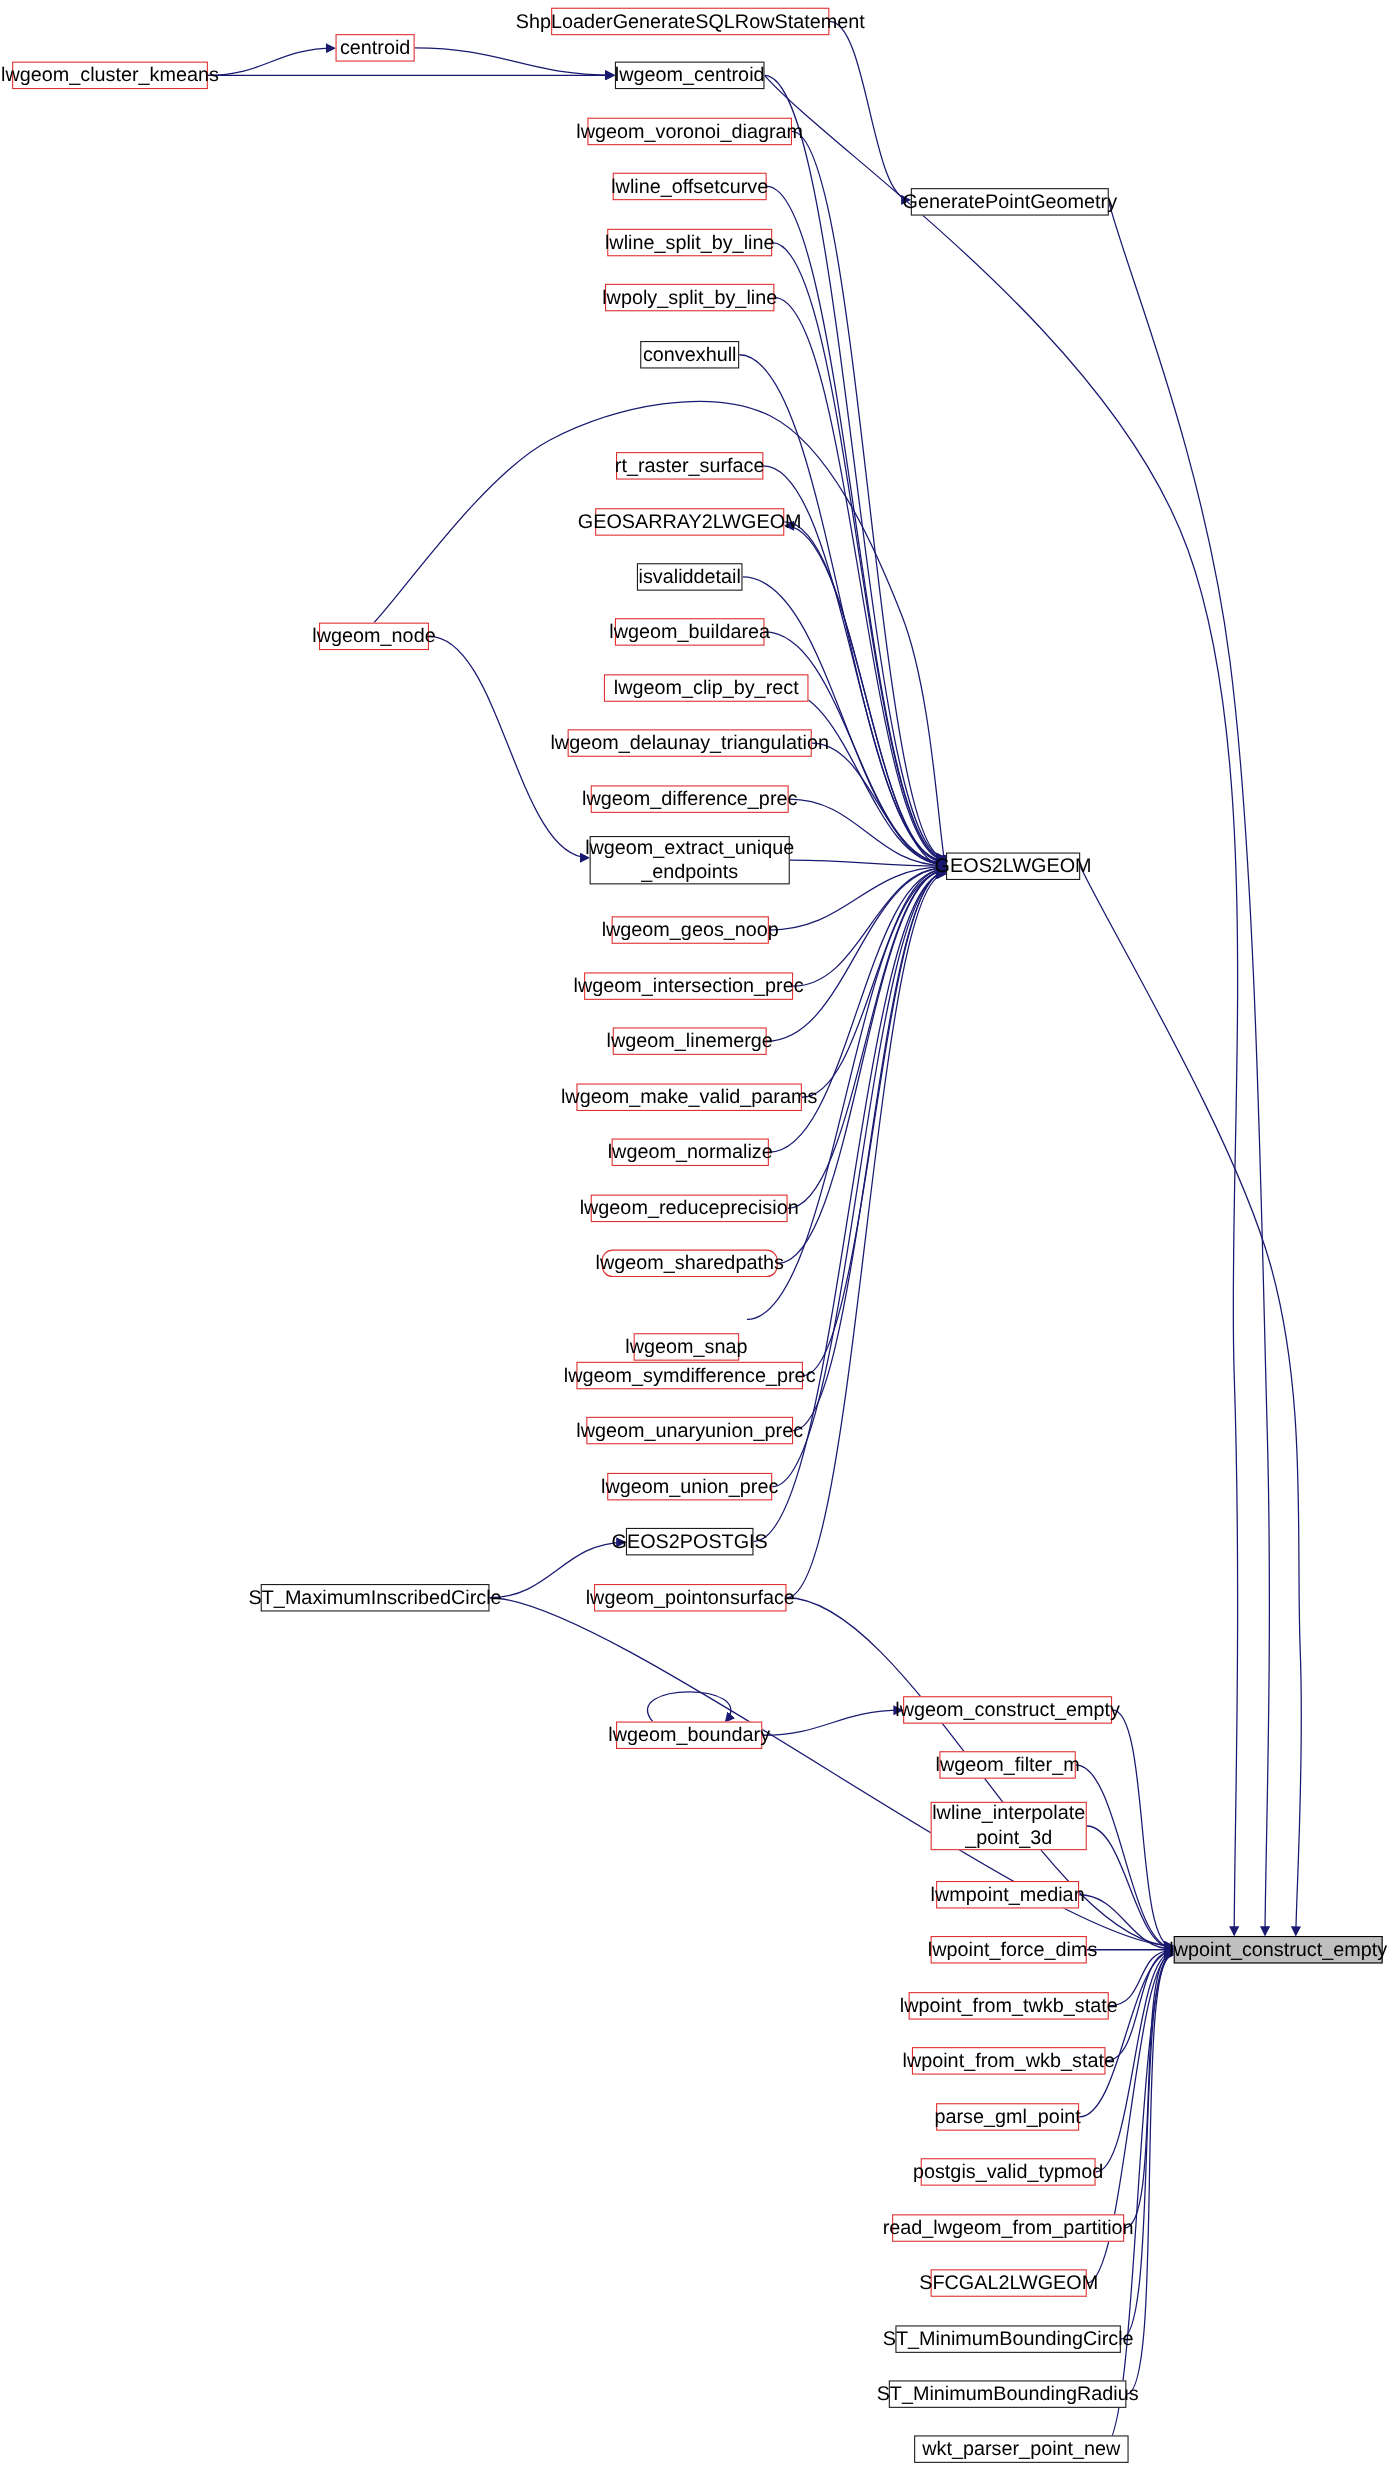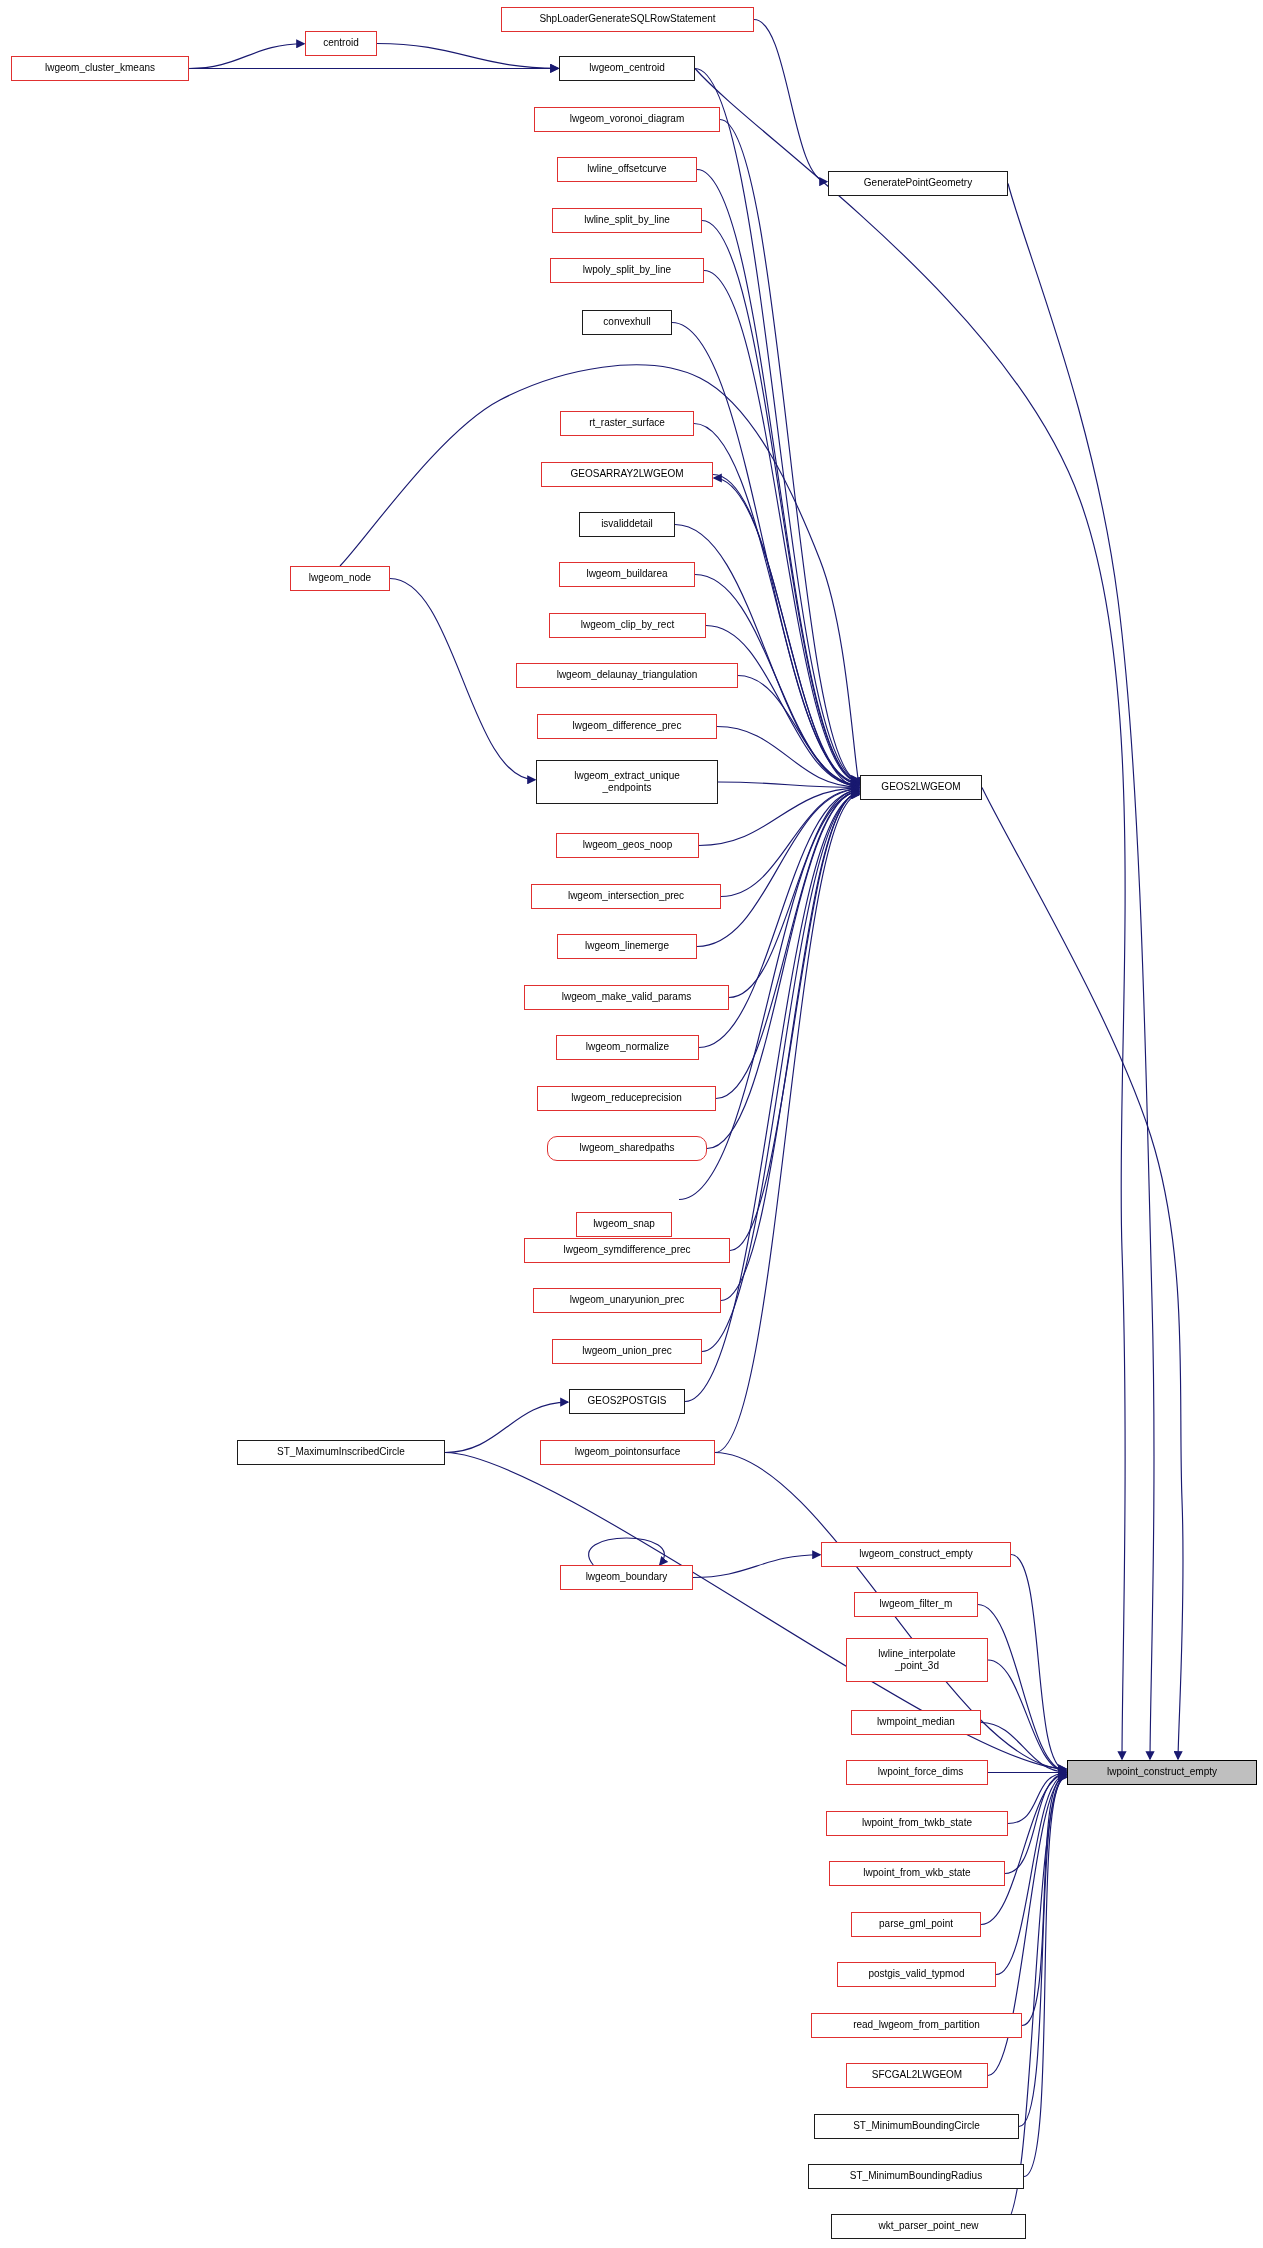--- a/index.html
+++ b/index.html
@@ -22,21 +22,21 @@
   }
   #edge-layer{position:absolute;left:0;top:0;}
   .edge{fill:none;stroke:var(--edge_color);stroke-width:1.15px;}
   .node{
     position:absolute;
     box-sizing:border-box;
     display:flex;
     align-items:center;
     justify-content:center;
     text-align:center;
-    font-size:10px;
+    font-size:18px;
     line-height:1.22;
     white-space:pre-line;
     color:var(--text_color);
     background:var(--node_fill);
     border:1.3px solid var(--plain_node_border);
     padding:0 3px;
     cursor:default;
   }
   .node.red{border-color:var(--linked_node_border);cursor:pointer;}
   .node.black{border-color:var(--plain_node_border);cursor:pointer;}
@@ -117,21 +117,21 @@
     <div class="node black" style="left: 828px; top: 171px; width: 180px; height: 25px;">GeneratePointGeometry</div>
     <div class="node red" style="left: 557px; top: 157px; width: 140px; height: 25px;">lwline_offsetcurve</div>
     <div class="node red" style="left: 552px; top: 208px; width: 150px; height: 25px;">lwline_split_by_line</div>
     <div class="node red" style="left: 550px; top: 258px; width: 154px; height: 25px;">lwpoly_split_by_line</div>
     <div class="node black" style="left: 582px; top: 310px; width: 90px; height: 25px;">convexhull</div>
     <div class="node red" style="left: 560px; top: 411px; width: 134px; height: 25px;">rt_raster_surface</div>
     <div class="node red" style="left: 541px; top: 462px; width: 172px; height: 25px;">GEOSARRAY2LWGEOM</div>
     <div class="node black" style="left: 579px; top: 512px; width: 96px; height: 25px;">isvaliddetail</div>
     <div class="node red" style="left: 559px; top: 562px; width: 136px; height: 25px;">lwgeom_buildarea</div>
     <div class="node red" style="left: 290px; top: 566px; width: 100px; height: 25px;">lwgeom_node</div>
-    <div class="node red" style="left: 549px; top: 613px; width: 157px; height: 25px;">lwgeom_clip_by_rect</div>
+    <div class="node red" style="left: 549px; top: 613px; width: 186px; height: 25px;">lwgeom_clip_by_rect</div>
     <div class="node red" style="left: 516px; top: 663px; width: 222px; height: 25px;">lwgeom_delaunay_triangulation</div>
     <div class="node red" style="left: 537px; top: 714px; width: 180px; height: 25px;">lwgeom_difference_prec</div>
     <div class="node black" style="left: 536px; top: 760px; width: 182px; height: 44px;">lwgeom_extract_unique
 _endpoints</div>
     <div class="node black" style="left: 860px; top: 775px; width: 122px; height: 25px;">GEOS2LWGEOM</div>
     <div class="node red" style="left: 556px; top: 833px; width: 143px; height: 25px;">lwgeom_geos_noop</div>
     <div class="node red" style="left: 531px; top: 884px; width: 190px; height: 25px;">lwgeom_intersection_prec</div>
     <div class="node red" style="left: 557px; top: 934px; width: 140px; height: 25px;">lwgeom_linemerge</div>
     <div class="node red" style="left: 524px; top: 985px; width: 205px; height: 25px;">lwgeom_make_valid_params</div>
     <div class="node red" style="left: 556px; top: 1035px; width: 143px; height: 25px;">lwgeom_normalize</div>

